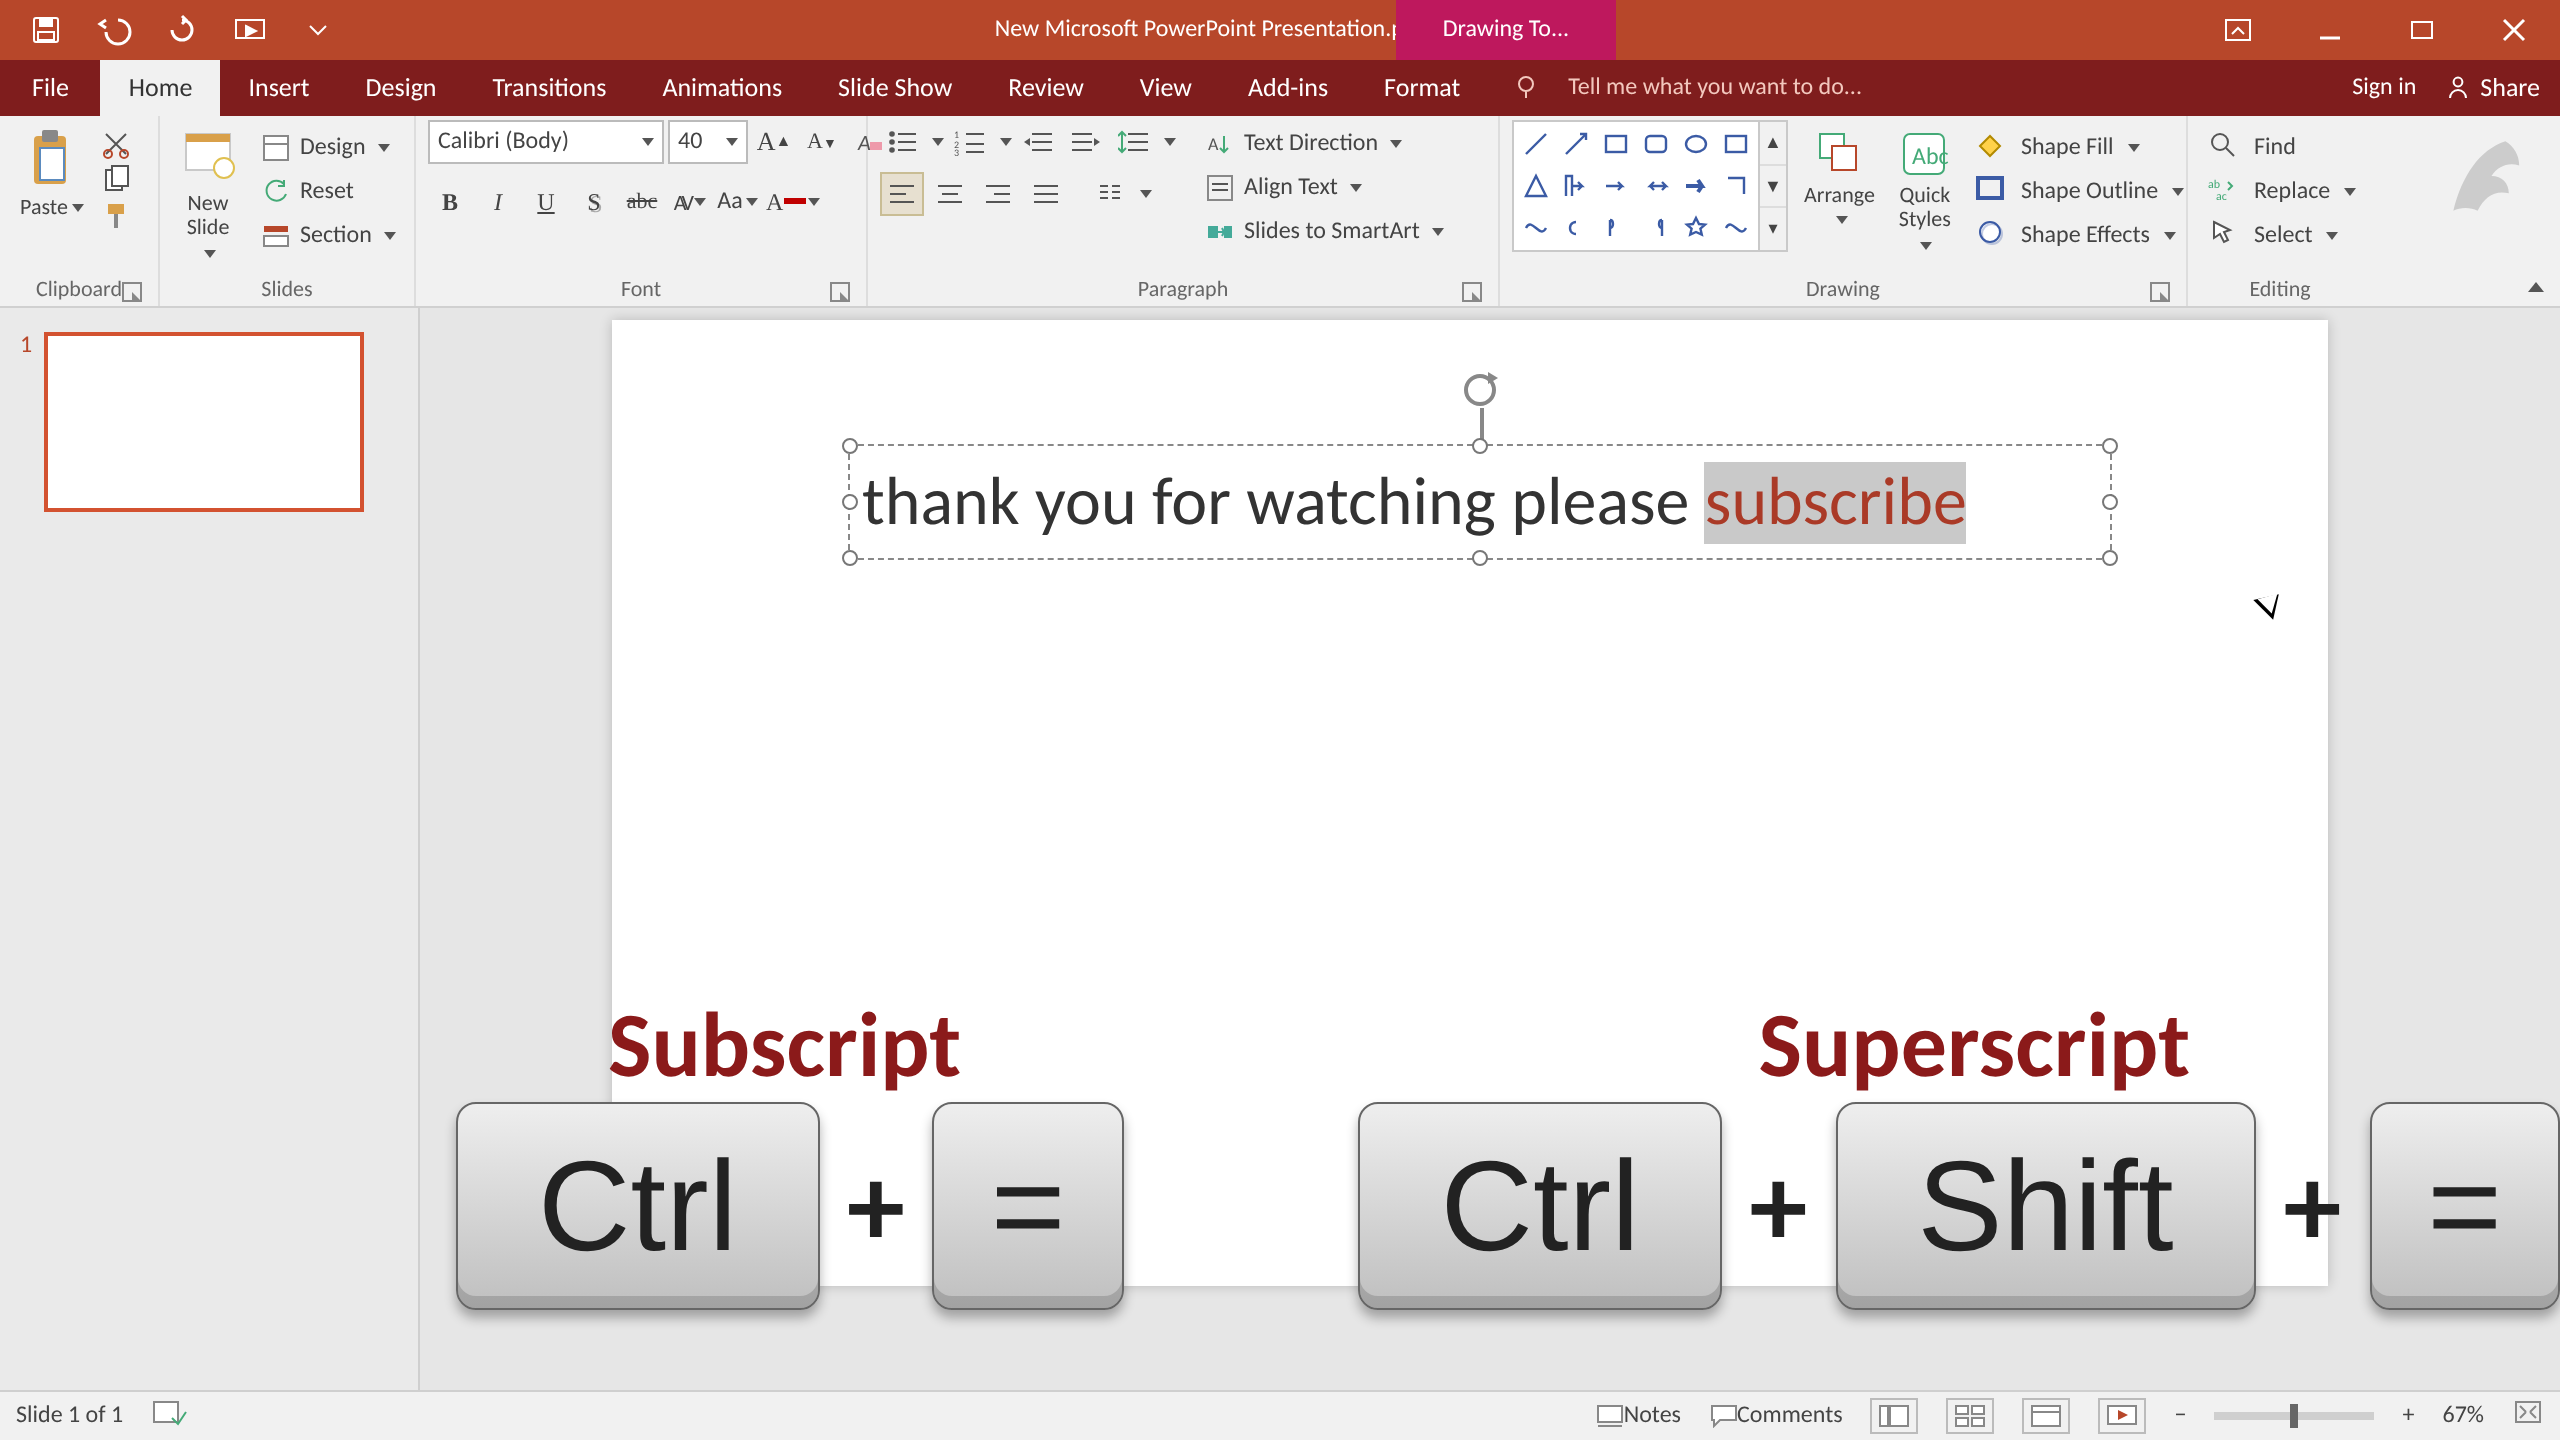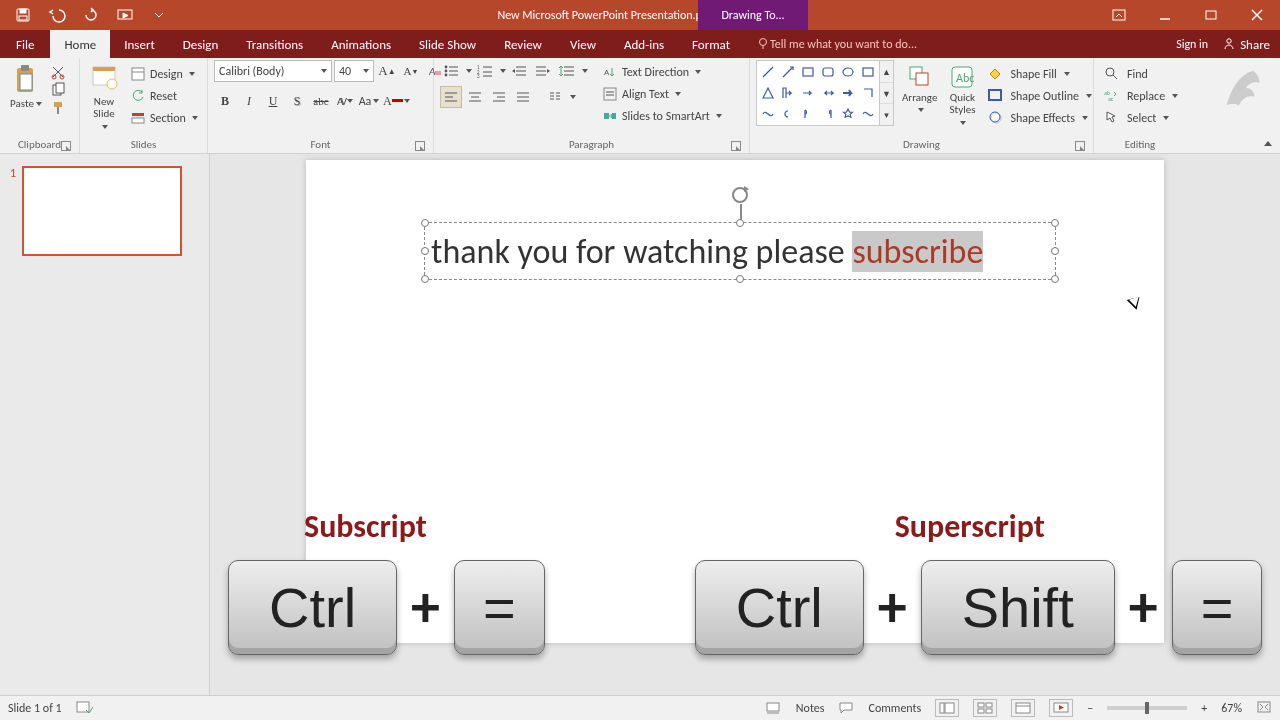--- a/index.html
+++ b/index.html
@@ -17,21 +17,21 @@
   }
   .qat { display: flex; align-items: center; padding-left: 6px; gap: 0; }
   .qat-btn { width: 34px; height: 30px; display: flex; align-items: center; justify-content: center; color: #fff; }
   .qat-btn svg { stroke: #fff; fill: none; }
   .title-text { position: absolute; left: 50%; transform: translateX(-50%); white-space: nowrap; }
   .title-contextual {
     position: absolute;
     left: 698px; top: 0;
     height: 30px;
     width: 110px;
-    background: #701a75;
+    background: #be185d;
     display: flex; align-items: center; justify-content: center;
   }
   .win-controls { margin-left: auto; display: flex; }
   .win-btn { width: 46px; height: 30px; display: flex; align-items: center; justify-content: center; }
 
   
   .tabs-row {
     height: 28px;
     background: #7f1d1d;
     display: flex;
@@ -43,21 +43,21 @@
     padding: 0 14px;
     display: flex; align-items: center;
     cursor: pointer;
   }
   .tab.active {
     background: #f1f1f1;
     color: #333;
   }
   .tab.file { padding: 0 16px; }
   .tellme {
-    display: flex; align-items: center; gap: 0;
+    display: flex; align-items: center; gap: 14px;
     color: #f3c8be;
     padding-left: 12px;
     font-size: 12px;
   }
   .tabs-right { margin-left: auto; display: flex; align-items: center; gap: 14px; padding-right: 10px; }
   .signin { font-size: 12px; }
   .share { display: flex; align-items: center; gap: 4px; font-size: 13px; }
 
   
   .ribbon {
@@ -223,28 +223,28 @@
     position: absolute;
     left: 0; bottom: 40px;
     width: 100%;
     display: flex;
     align-items: flex-end;
     gap: 20px;
     padding-left: 18px;
     pointer-events: none;
   }
   .col { display:flex; flex-direction:column; align-items:center; }
-  .hdr { font-size: 32px; font-weight: 700; color: #8b1a1a; margin-bottom: 14px; font-family: Calibri, sans-serif; text-align: right;}
+  .hdr { font-size: 46px; font-weight: 700; color: #8b1a1a; margin-bottom: 0; font-family: Calibri, sans-serif; text-align: right;}
   .keys { display:flex; align-items:center; gap: 14px; }
   .key {
     background: linear-gradient(#eee,#bfbfbf);
     border: 1px solid #666;
     border-radius: 10px;
     box-shadow: inset 0 -6px 0 rgba(0,0,0,.15), 0 4px 6px rgba(0,0,0,.3);
-    font-size: 56px;
+    font-size: 64px;
     font-family: Arial, sans-serif;
     color:#222;
     padding: 14px 28px;
     min-width: 70px;
     text-align:center;
   }
   .key.wide { padding: 14px 40px; }
   .plus { font-size: 58px; color:#222; font-weight:700; }
 
   
@@ -264,21 +264,21 @@
     height: 25px;
     background: #f1f1f1;
     border-top: 1px solid #cfcfcf;
     display: flex; align-items: center;
     font-size: 12px;
     color: #444;
     padding: 0 8px;
     gap: 14px;
   }
   .status-bar .spacer { flex:1; }
-  .sb-btn { display:flex; align-items:center; gap:16px; }
+  .sb-btn { display:flex; align-items:center; gap:0; }
   .view-btn { width:24px; height:18px; border:1px solid #bbb; display:flex; align-items:center; justify-content:center;}
   .zoom-track { width:80px; height:4px; background:#cfcfcf; position:relative;}
   .zoom-thumb { position:absolute; left:38px; top:-4px; width:4px; height:12px; background:#666;}
 </style>
 </head>
 <body>
 
 <div class="title-bar">
   <div class="qat">
     <div class="qat-btn">

